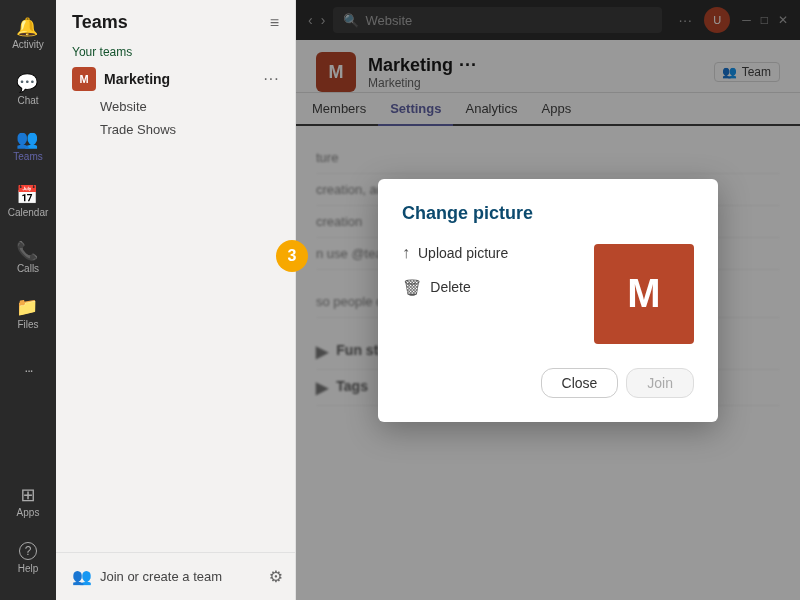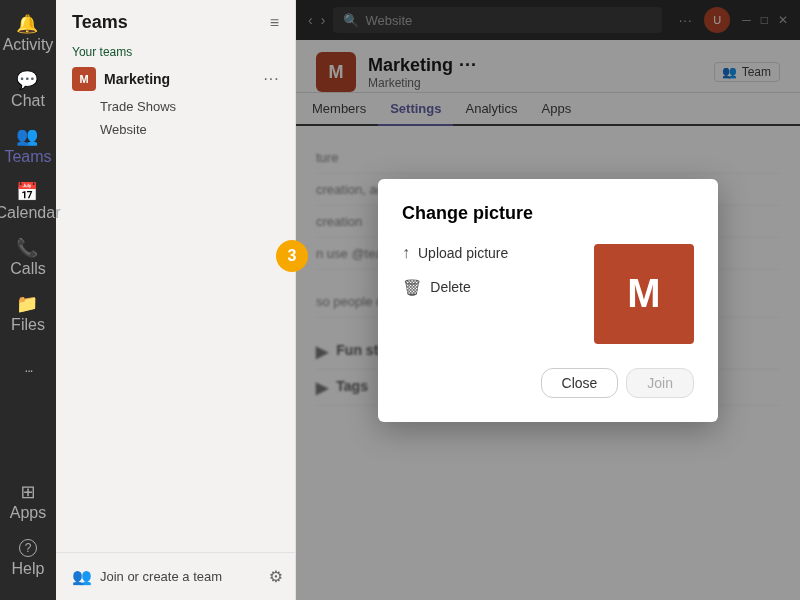--- a/index.html
+++ b/index.html
@@ -37,21 +37,21 @@
       position: absolute;
       left: -8px;
       top: 50%;
       transform: translateY(-50%);
       width: 3px;
       height: 24px;
       background: #6264a7;
       border-radius: 0 2px 2px 0;
     }
     .nav-item .icon { font-size: 18px; line-height: 1; }
-    .nav-item .label { font-size: 16px; }
+    .nav-item .label { font-size: 10px; }
     .nav-spacer { flex: 1; }
     .nav-bottom { display: flex; flex-direction: column; align-items: center; gap: 4px; padding-bottom: 8px; }
 
     
     .sidebar {
       width: 240px;
       background: #f3f2f1;
       height: 600px;
       display: flex;
       flex-direction: column;
@@ -257,21 +257,21 @@
       background: #fff;
       border-radius: 6px;
       width: 340px;
       padding: 24px;
       box-shadow: 0 8px 32px rgba(0,0,0,0.3);
       position: relative;
     }
     .modal-title {
       font-size: 18px;
       font-weight: 700;
-      color: #000000;
+      color: #0c4a6e;
       margin-bottom: 20px;
     }
     .modal-body {
       display: flex;
       gap: 24px;
       align-items: flex-start;
       margin-bottom: 24px;
     }
     .modal-options {
       display: flex;
@@ -393,24 +393,24 @@
 
   <div class="team-item">
     <div class="team-avatar">
       <span>M</span>
     </div>
     <span class="team-name">Marketing</span>
     <span class="team-more">···</span>
   </div>
 
   <div class="channel-item">
+    <span>Website</span>
+  </div>
+  <div class="channel-item">
     <span>Trade Shows</span>
-  </div>
-  <div class="channel-item">
-    <span>Website</span>
   </div>
 
   <div class="nav-spacer"></div>
   <div class="sidebar-footer">
     <div class="join-team-btn">
       <span class="join-team-icon">👥</span>
       <span>Join or create a team</span>
     </div>
     <span class="settings-icon">⚙</span>
   </div>

